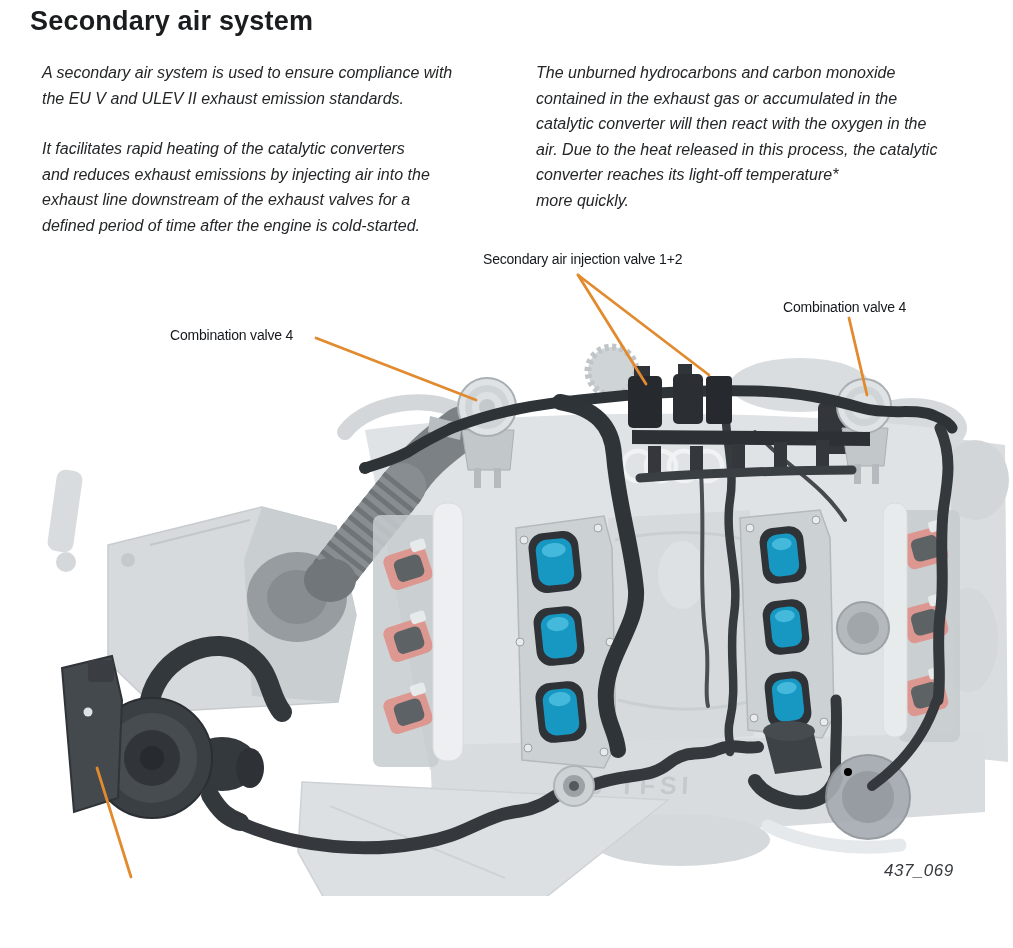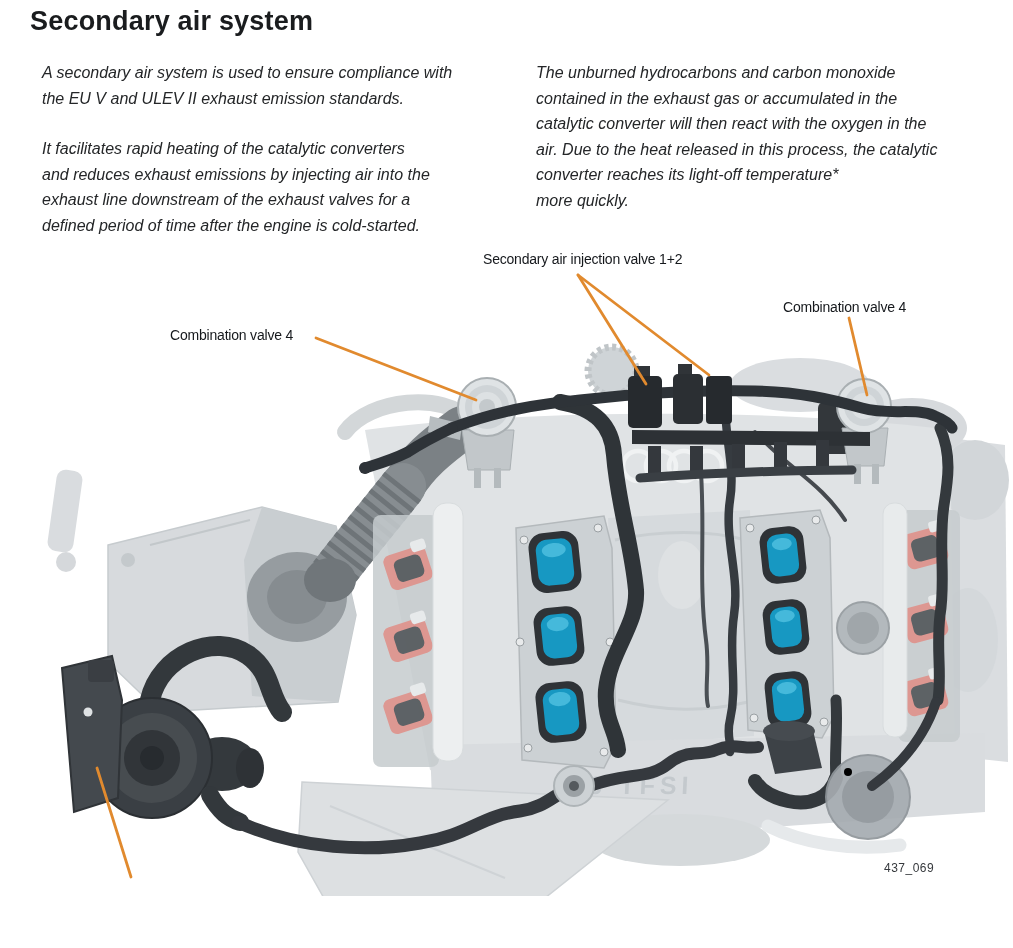--- a/index.html
+++ b/index.html
@@ -14,22 +14,22 @@
   .col{position:absolute;top:60px;font-size:16px;line-height:25.5px;color:#242628;}
   .col p{margin:0 0 25px 12px;white-space:pre;font-style:italic;}
   .col-left{left:30px;}
   .col-right{left:524px;}
   .diagram-svg{position:absolute;left:0;top:0;z-index:1;}
   .callout{
     position:absolute;z-index:2;font-size:14px;font-weight:400;color:#15181c;
     letter-spacing:-.2px;white-space:nowrap;
   }
   .figure-number{
-    position:absolute;z-index:2;left:884px;top:861px;font-size:12px;
-    color:#36393d;letter-spacing:.5px;white-space:nowrap;
+    position:absolute;z-index:2;left:884px;top:861px;font-size:17px;
+    font-style:italic;color:#36393d;letter-spacing:.5px;white-space:nowrap;
   }
 </style>
 </head>
 <body>
 
 <div class="page">
 
   <div class="page-title">Secondary air system</div>
 
   <div class="col col-left">

